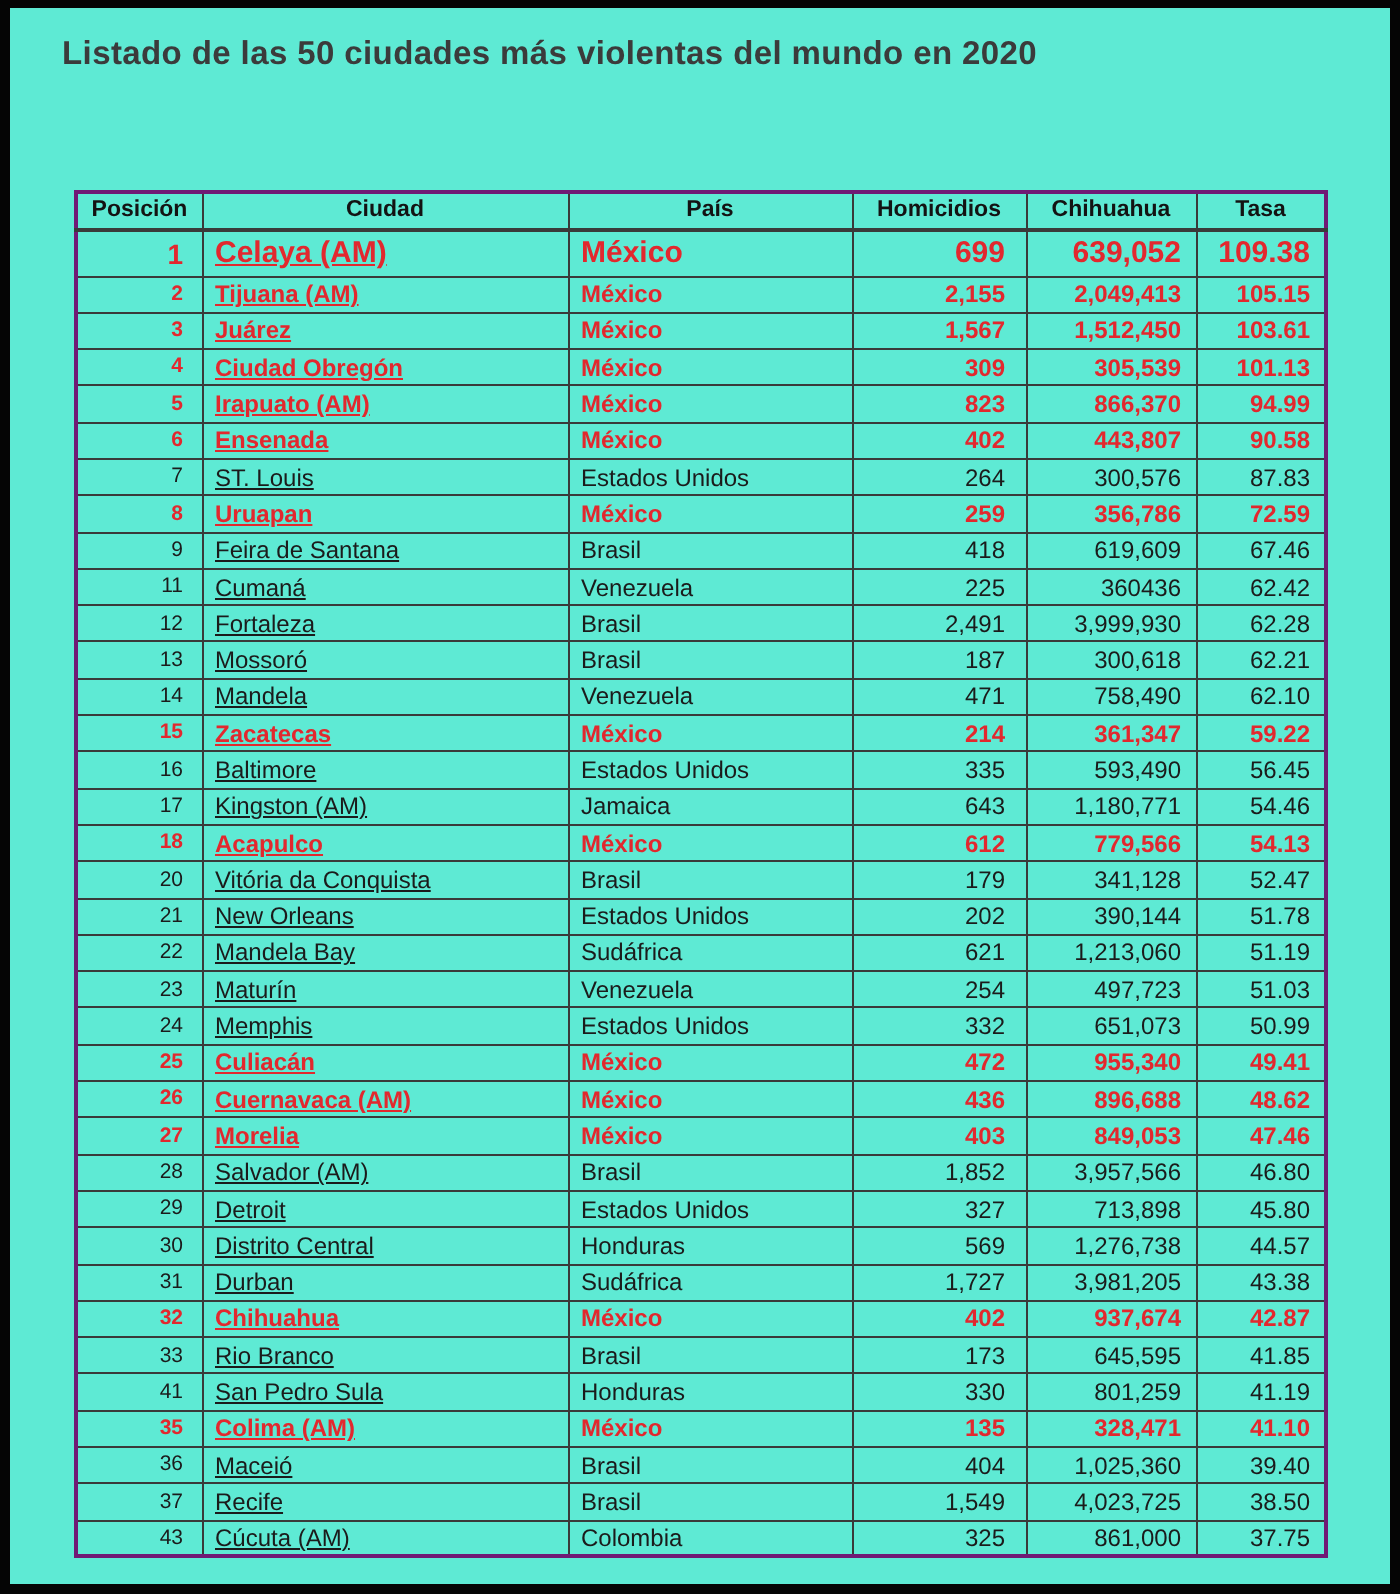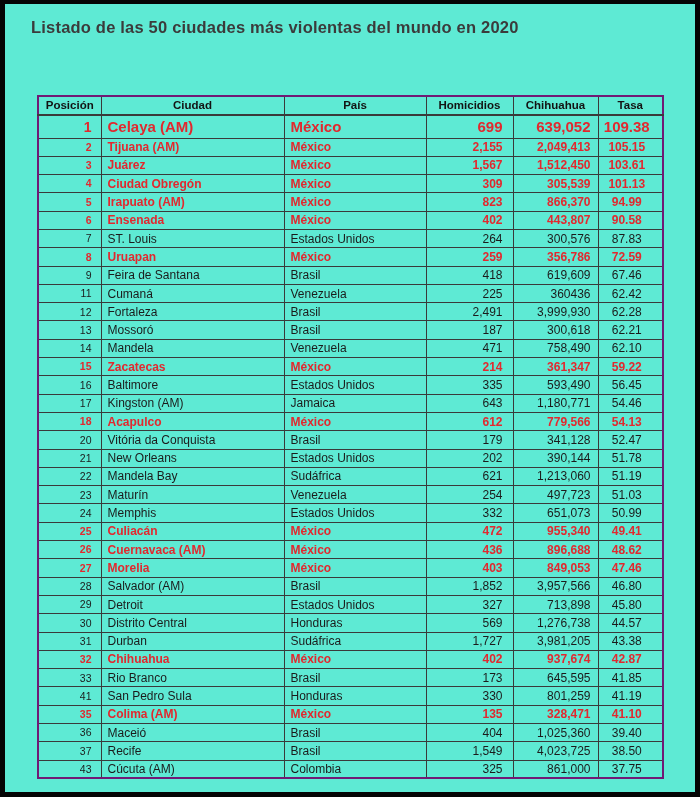--- a/index.html
+++ b/index.html
@@ -70,25 +70,25 @@
   .tbl tbody tr.hl {
     color: var(--hl-red, #e2282e);
     font-weight: bold;
   }
   .tbl tbody tr.big {
     height: 23px;
     font-size: 15px;
   }
   td.c-pos        { text-align: right; padding-right: 9px;  font-size: 10.5px; }
   tr.big td.c-pos { font-size: 14px; }
-  td.c-ciudad     { text-align: left;  padding-left: 6px; }
+  td.c-ciudad     { text-align: left;  padding-left: 6px; text-decoration: underline; }
   td.c-pais       { text-align: left;  padding-left: 6px; }
   td.c-homicidios { text-align: right; padding-right: 10px; }
   td.c-habitantes { text-align: right; padding-right: 7px; }
-  td.c-tasa       { text-align: center; padding-right: 7px; }
+  td.c-tasa       { text-align: right; padding-right: 7px; }
 </style>
 </head>
 <body>
 
 <div class="frame">
   <div class="page">
 
     <h1 class="title">Listado de las 50 ciudades más violentas del mundo en 2020</h1>
 
     <table class="tbl">

